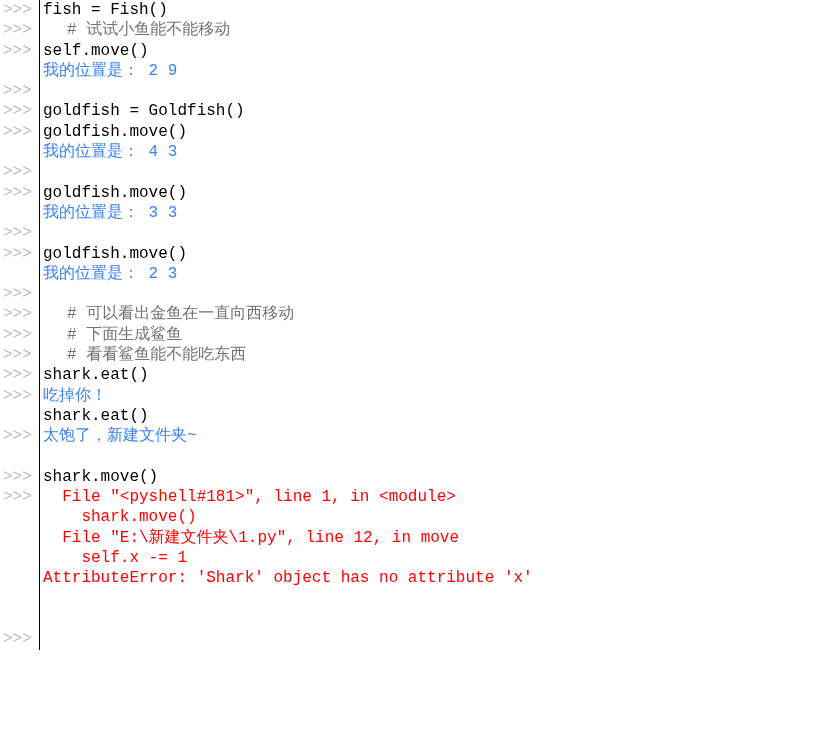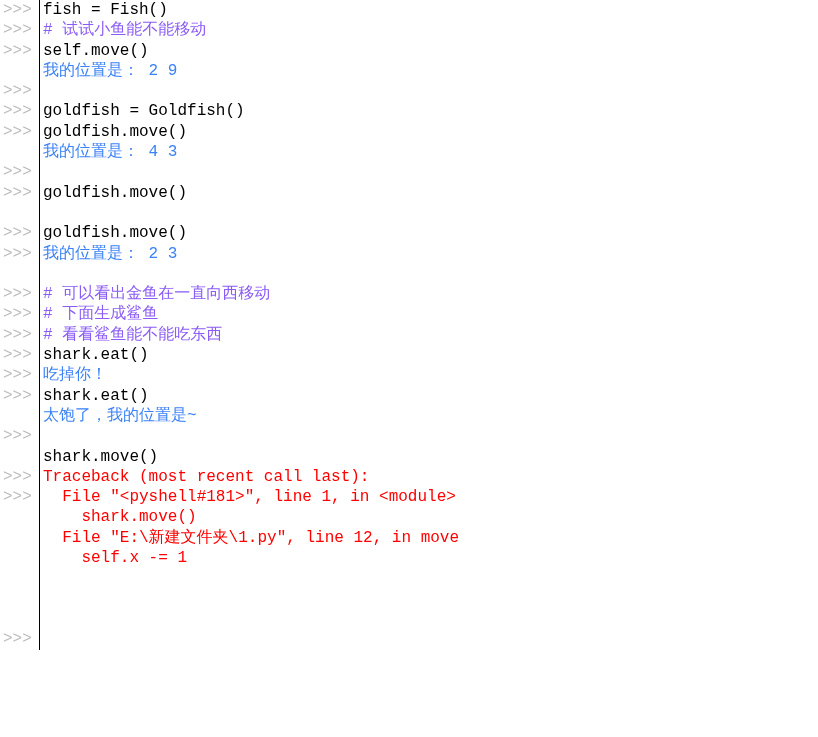--- a/index.html
+++ b/index.html
@@ -20,21 +20,21 @@
   .prompt {
     color: #bbbbbb;
     padding-left: 3px;
     white-space: pre;
   }
   .content {
     flex: 1;
     padding-left: 3px;
   }
   .code-black { color: #000000; white-space: pre; }
-  .comment-red { color: #8b5cf6; white-space: pre; }
+  .comment-red { color: #737373; white-space: pre; margin-left: 24px; }
   .output-blue { color: #3b82f6; white-space: pre; }
   .error-red { color: #ff0000; white-space: pre; }
   .line { height: 20.3px; }
 </style>
 </head>
 <body>
 
 <div class="gutter" id="gutter">
     <div class="line prompt">&gt;&gt;&gt;</div>
     <div class="line prompt">&gt;&gt;&gt;</div>
@@ -73,32 +73,33 @@
     <div class="line code-black">fish = Fish()</div>
     <div class="line comment-red"># 试试小鱼能不能移动</div>
     <div class="line code-black">self.move()</div>
     <div class="line output-blue">我的位置是： 2 9</div>
     <div class="line code-black">&nbsp;</div>
     <div class="line code-black">goldfish = Goldfish()</div>
     <div class="line code-black">goldfish.move()</div>
     <div class="line output-blue">我的位置是： 4 3</div>
     <div class="line code-black">&nbsp;</div>
     <div class="line code-black">goldfish.move()</div>
+    <div class="line output-blue">我的位置是： 3 3</div>
     <div class="line code-black">&nbsp;</div>
     <div class="line code-black">goldfish.move()</div>
     <div class="line output-blue">我的位置是： 2 3</div>
     <div class="line code-black">&nbsp;</div>
     <div class="line comment-red"># 可以看出金鱼在一直向西移动</div>
     <div class="line comment-red"># 下面生成鲨鱼</div>
     <div class="line comment-red"># 看看鲨鱼能不能吃东西</div>
     <div class="line code-black">shark.eat()</div>
     <div class="line output-blue">吃掉你！</div>
     <div class="line code-black">shark.eat()</div>
-    <div class="line output-blue">太饱了，我的位置是~</div>
+    <div class="line output-blue">太饱了，新建文件夹~</div>
     <div class="line code-black">&nbsp;</div>
     <div class="line code-black">shark.move()</div>
-    <div class="line error-red">Traceback (most recent call last):</div>
     <div class="line error-red">  File "&lt;pyshell#181&gt;", line 1, in &lt;module&gt;</div>
     <div class="line error-red">    shark.move()</div>
     <div class="line error-red">  File "E:\新建文件夹\1.py", line 12, in move</div>
     <div class="line error-red">    self.x -= 1</div>
+    <div class="line error-red">AttributeError: 'Shark' object has no attribute 'x'</div>
     <div class="line code-black">&nbsp;</div>
   </div>
 
 </body></html>

